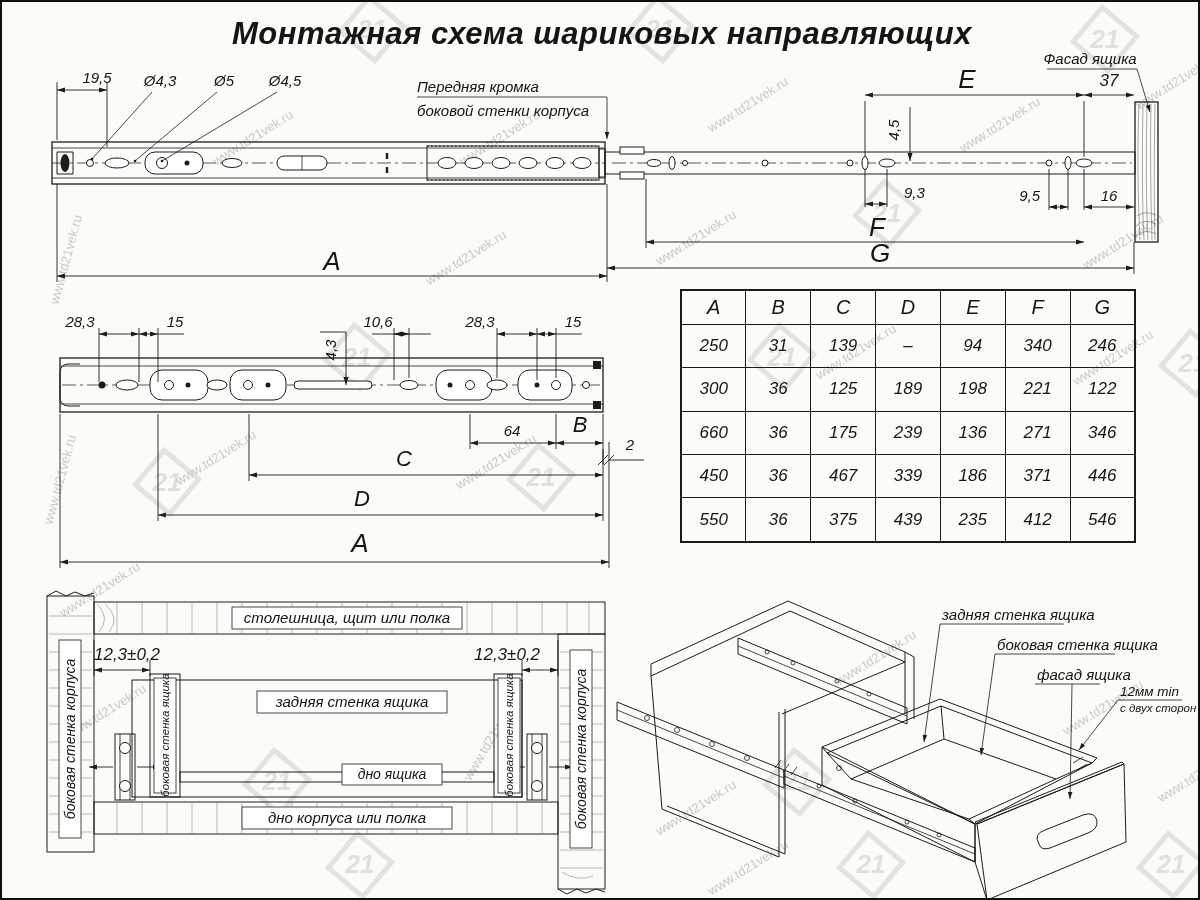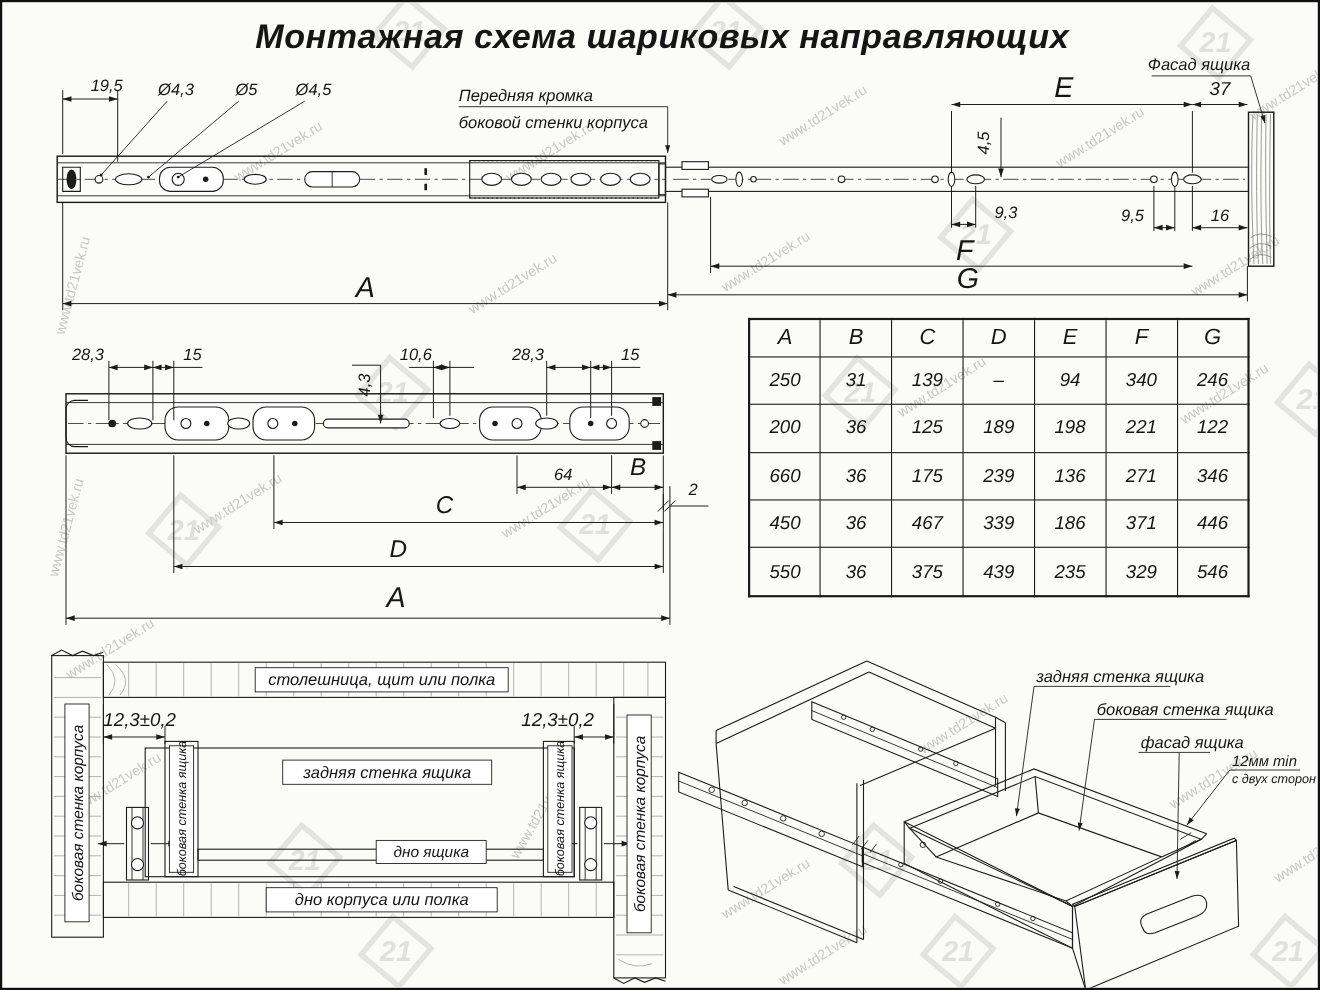--- a/index.html
+++ b/index.html
@@ -329,21 +329,21 @@
           <tr>
             <td>250</td>
             <td>31</td>
             <td>139</td>
             <td>–</td>
             <td>94</td>
             <td>340</td>
             <td>246</td>
           </tr>
           <tr>
-            <td>200</td>
+            <td>300</td>
             <td>36</td>
             <td>125</td>
             <td>189</td>
             <td>198</td>
             <td>221</td>
             <td>122</td>
           </tr>
           <tr>
             <td>660</td>
             <td>36</td>
@@ -361,21 +361,21 @@
             <td>186</td>
             <td>371</td>
             <td>446</td>
           </tr>
           <tr>
             <td>550</td>
             <td>36</td>
             <td>375</td>
             <td>439</td>
             <td>235</td>
-            <td>329</td>
+            <td>412</td>
             <td>546</td>
           </tr>
         </tbody>
     </table>
   </div>
 
   <svg style="left:35px;top:580px" width="575" height="315" viewBox="0 0 575 315">
 
     <rect x="10" y="14" width="47" height="256" fill="#d2d3cd" class="ol2"></rect>
     <path d="M10,14 l9,-5 l10,5 l9,-4 l10,4 l9,-3" class="ol2"></path>

